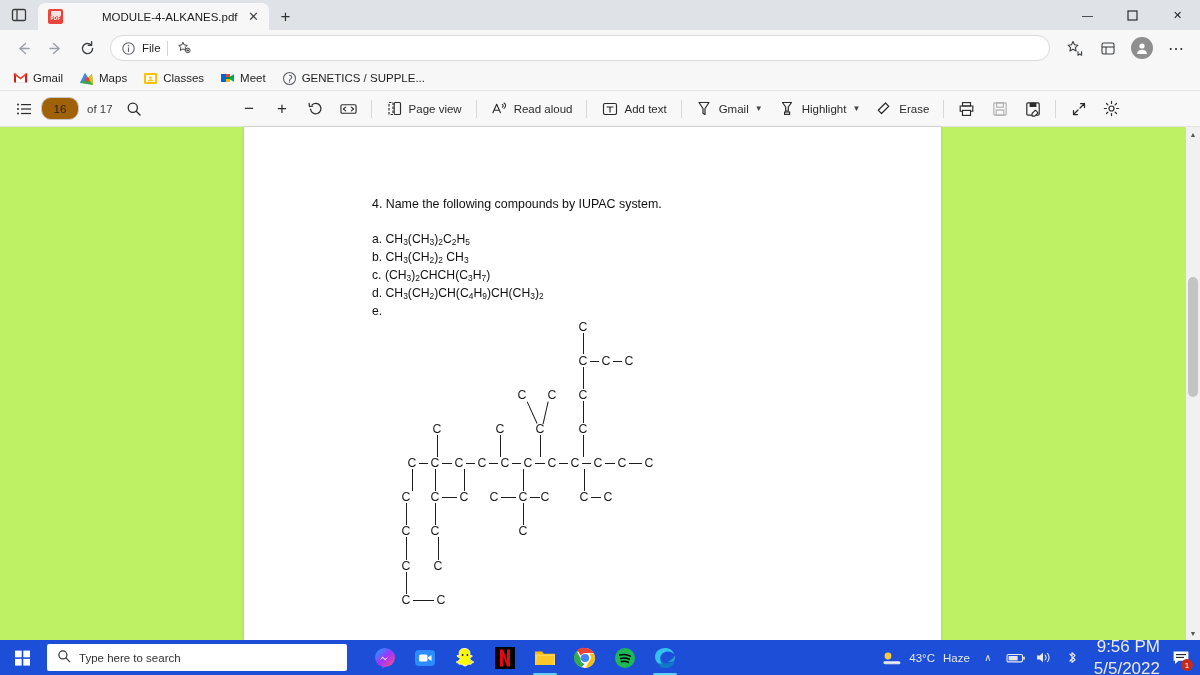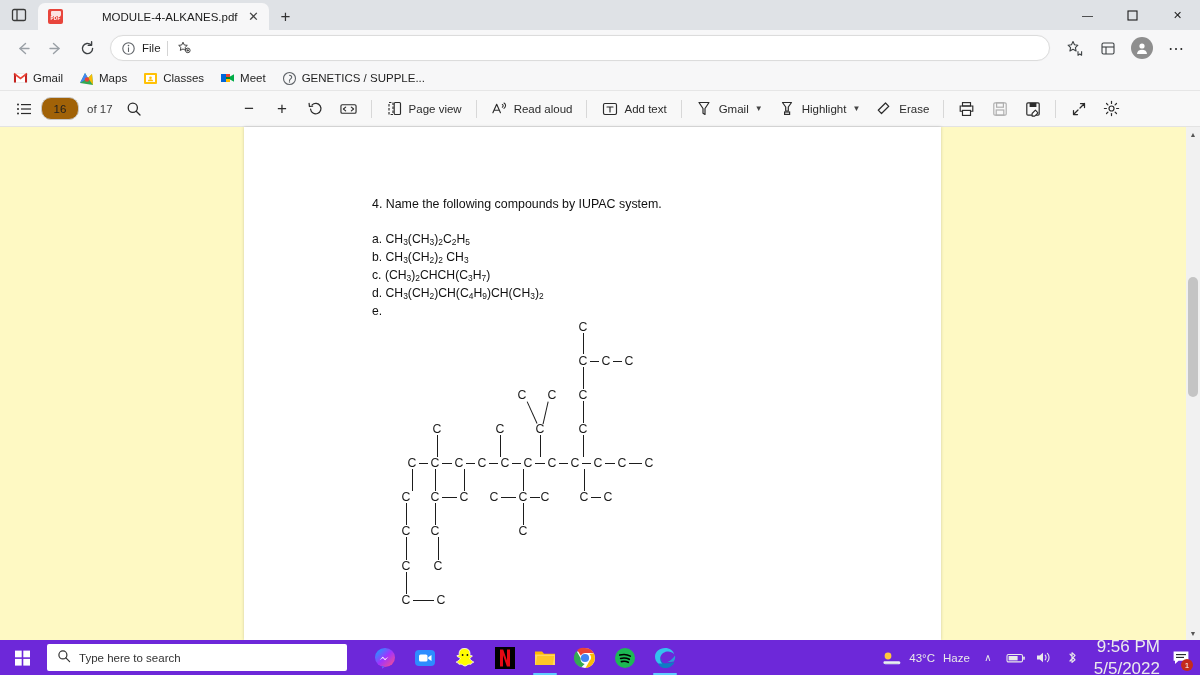--- a/index.html
+++ b/index.html
@@ -95,21 +95,21 @@
     display:flex; align-items:center; justify-content:center; font-size:11.5px; color:#1f1f1f;
   }
   .oftotal { font-size:11.5px; color:#3c3c3c; margin:0 4px 0 6px; white-space:nowrap;}
   .tb-sep { width:1px; height:18px; background:#d8d8d8; margin:0 5px; }
   .tb-spacer-left { width:80px; }
   .chev { font-size:8px; color:#444; }
   .tb-btn.disabled { opacity:.35; }
 
   
   .viewer {
-    position:absolute; top:127px; left:0; width:1200px; height:513px; background:#fef9c3;
+    position:absolute; top:127px; left:0; width:1200px; height:513px; background:#bef264;
   }
   .page {
     position:absolute; left:244px; top:0px; width:697px; height:513px; background:#fff;
     box-shadow: 0 0 3px rgba(0,0,0,.18);
   }
   .scrollbar {
     position:absolute; right:0; top:127px; width:14px; height:513px; background:#f1f1f1;
   }
   .scroll-thumb { position:absolute; left:2px; top:150px; width:10px; height:120px; background:#c4c4c4; border-radius:5px;}
   .scroll-arrow { position:absolute; left:0; width:14px; height:14px; display:flex; align-items:center; justify-content:center; font-size:7px; color:#555; }
@@ -124,21 +124,21 @@
   .atom {
     position:absolute; font-size:12.3px; color:#1d1d1d; font-family:"Liberation Sans", sans-serif;
     transform: translate(-50%, -50%); line-height:1;
   }
   .bond { position:absolute; background:#1d1d1d; }
   .bond.h { height:1.3px; }
   .bond.v { width:1.3px; }
 
   
   .taskbar {
-    position:absolute; left:0; top:640px; width:1200px; height:35px; background:#6d28d9;
+    position:absolute; left:0; top:640px; width:1200px; height:35px; background:#1d4ed8;
     display:flex; align-items:center;
   }
   .start-btn { width:45px; height:35px; display:flex; align-items:center; justify-content:center;}
   .search-pill {
     width:300px; height:27px; background:#ffffff; border-radius:2px; margin-left:2px;
     display:flex; align-items:center; gap:8px; padding:0 10px;
   }
   .search-pill .ph { font-size:11.5px; color:#333; }
   .tb-apps { display:flex; align-items:center; gap:0px; margin-left:18px; }
   .app-ic { width:40px; height:35px; display:flex; align-items:center; justify-content:center; position:relative;}

